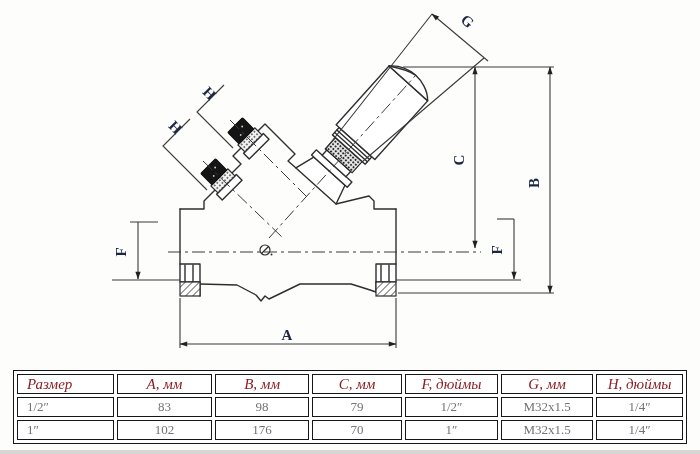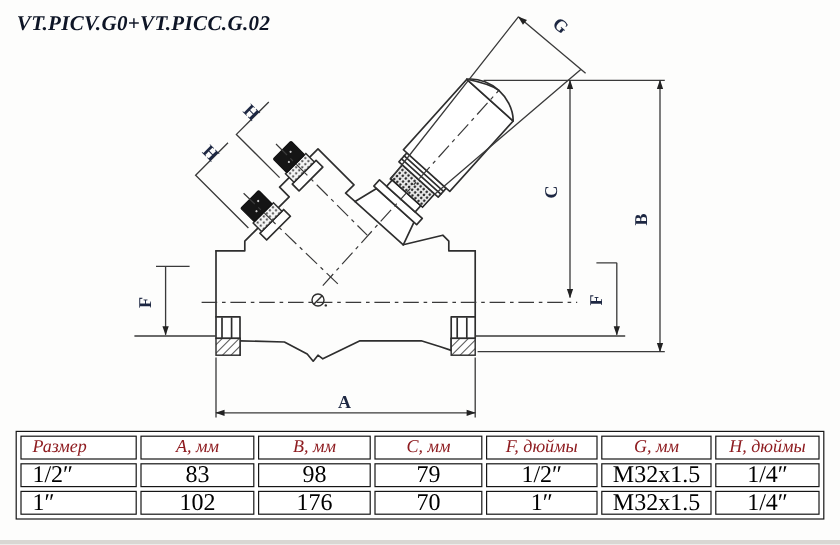--- a/index.html
+++ b/index.html
@@ -25,42 +25,41 @@
   .dim{stroke:#3a3a3a;stroke-width:1.1;fill:none;}
   .cl{stroke:#3a3a3a;stroke-width:1;fill:none;stroke-dasharray:13 4 3 4;}
   .cap{fill:#151515;stroke:#111;stroke-width:1;}
   .lbl{
     font-family:"Liberation Serif",serif;font-size:15px;font-weight:700;
     fill:var(--label-navy);
   }
   .mark{stroke:#2e2e2e;stroke-width:1.2;fill:none;}
   
   .specs{
-    position:absolute;left:13px;top:359px;width:674px;
+    position:absolute;left:13px;top:370px;width:674px;
     border-collapse:separate;border-spacing:3px;
     border:1.6px solid #161616;background:#fff;table-layout:fixed;
   }
   .specs td{
     border:1.6px solid #161616;
-    font-family:"Liberation Serif",serif;font-size:20px;color:#000000;
+    font-family:"Liberation Serif",serif;font-size:13px;color:#737373;
     text-align:center;padding:0 4px;height:18px;line-height:18px;
     white-space:nowrap;overflow:hidden;
   }
   .specs tr td:first-child{text-align:left;padding-left:9px;}
   .specs tr.hdr td{
     color:var(--accent-red);font-style:italic;font-size:15px;
   }
   .bottom-strip{position:absolute;left:0;bottom:0;width:700px;height:4px;background:#d9d7d3;}
 </style>
 </head>
 <body>
 
 <div id="stage">
 
-  <div class="title">VT.PICV.G0+VT.PICC.G.02</div>
 
   <svg width="700" height="352" viewBox="0 0 700 352">
     <defs>
       <marker id="arr" viewBox="0 0 10 10" refX="9.3" refY="5" markerWidth="9" markerHeight="7" orient="auto-start-reverse">
         <path d="M0,1.6 L10,5 L0,8.4 Z" fill="#222"></path>
       </marker>
       <pattern id="ht" width="5" height="5" patternUnits="userSpaceOnUse" patternTransform="rotate(45)">
         <rect width="5" height="5" fill="#ffffff"></rect>
         <line x1="0" y1="0" x2="0" y2="5" stroke="#333" stroke-width="1.4"></line>
       </pattern>

